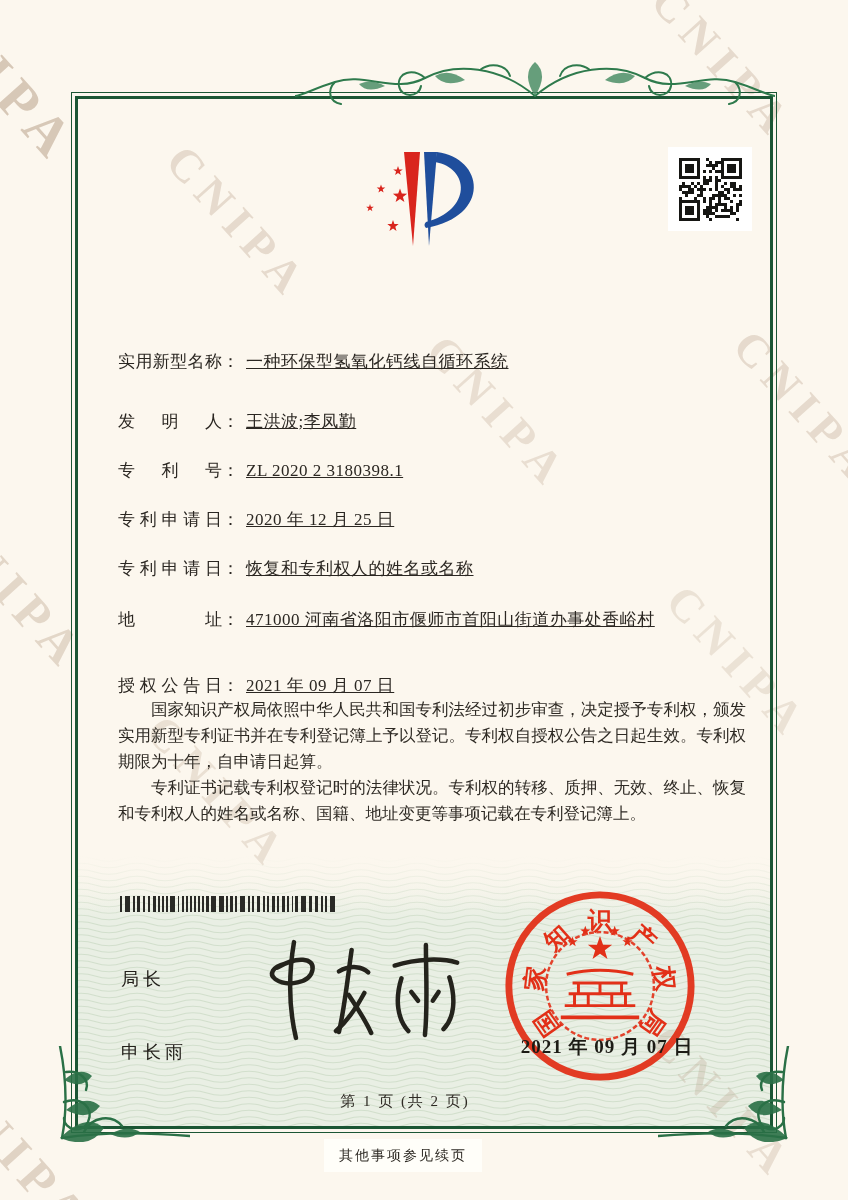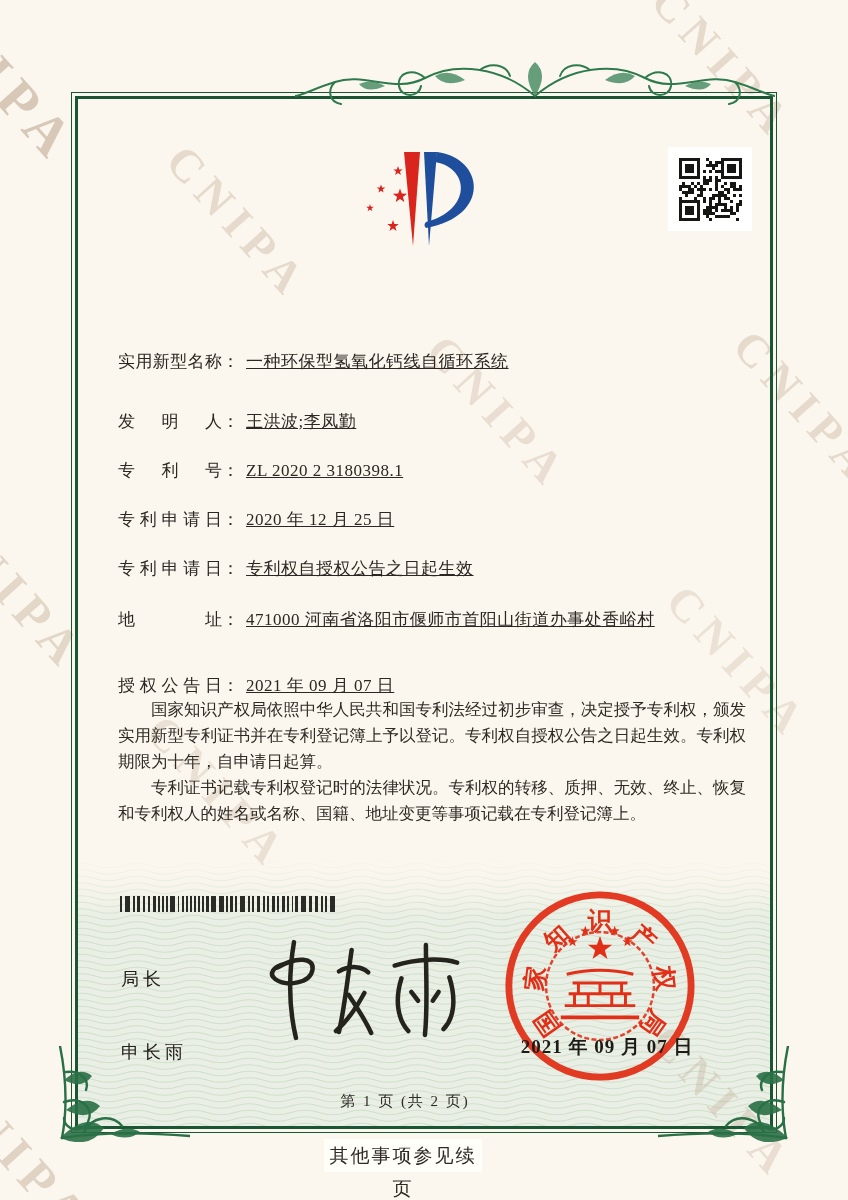--- a/index.html
+++ b/index.html
@@ -46,21 +46,21 @@
   .signer-title{position:absolute;left:121px;top:967px;font-size:18px;letter-spacing:4px;z-index:2;color:#23201b;}
   .signer-name{position:absolute;left:121px;top:1007px;font-size:18px;letter-spacing:4px;z-index:2;color:#23201b;margin-top:33px;}
   .signature{position:absolute;left:250px;top:936px;z-index:2;}
 
   .seal{position:absolute;left:502px;top:888px;z-index:2;}
   .seal-date{position:absolute;left:512px;top:1034px;width:190px;text-align:center;z-index:3;
     font-size:19px;font-weight:bold;letter-spacing:1px;color:#1c1b15;}
 
   .page-foot{position:absolute;left:0;right:38px;top:1092px;text-align:center;font-size:15px;letter-spacing:2px;z-index:2;color:#2e2a24;}
   .cont-note{position:absolute;left:324px;top:1139px;width:158px;height:33px;line-height:33px;text-align:center;
-    background:#fffef9;font-size:19px;letter-spacing:2px;z-index:2;color:#2e2a24;}
+    background:#fffef9;font-size:14px;letter-spacing:2px;z-index:2;color:#2e2a24;}
 </style>
 </head>
 <body>
 
 <div id="page">
 
   <div class="wm-layer">
       <span class="wm" style="left: -55px; top: -30px; font-size: 56px; opacity: 0.5;">CNIPA</span>
       <span class="wm" style="left: 195px; top: 135px; font-size: 46px; opacity: 0.3;">CNIPA</span>
       <span class="wm" style="left: 680px; top: -25px; font-size: 46px; opacity: 0.3;">CNIPA</span>
@@ -423,21 +423,21 @@
     <div class="frow" style="top:410px">
       <span class="lbl">发明人</span><span class="colon">：</span><span class="val">王洪波;李凤勤</span>
     </div>
     <div class="frow" style="top:459px">
       <span class="lbl">专利号</span><span class="colon">：</span><span class="val">ZL 2020 2 3180398.1</span>
     </div>
     <div class="frow" style="top:508px">
       <span class="lbl">专利申请日</span><span class="colon">：</span><span class="val">2020 年 12 月 25 日</span>
     </div>
     <div class="frow" style="top:557px">
-      <span class="lbl">专利申请日</span><span class="colon">：</span><span class="val">专利权自授权公告之日起生效</span>
+      <span class="lbl">专利申请日</span><span class="colon">：</span><span class="val">恢复和专利权人的姓名或名称</span>
     </div>
     <div class="frow" style="top:608px">
       <span class="lbl">地址</span><span class="colon">：</span><span class="val">471000 河南省洛阳市偃师市首阳山街道办事处香峪村</span>
     </div>
     <div class="frow" style="top:674px;width:640px">
       <span class="lbl">授权公告日</span><span class="colon">：</span><span class="val">2021 年 09 月 07 日</span>
     </div>
   </div>
 
   <div class="paras">

